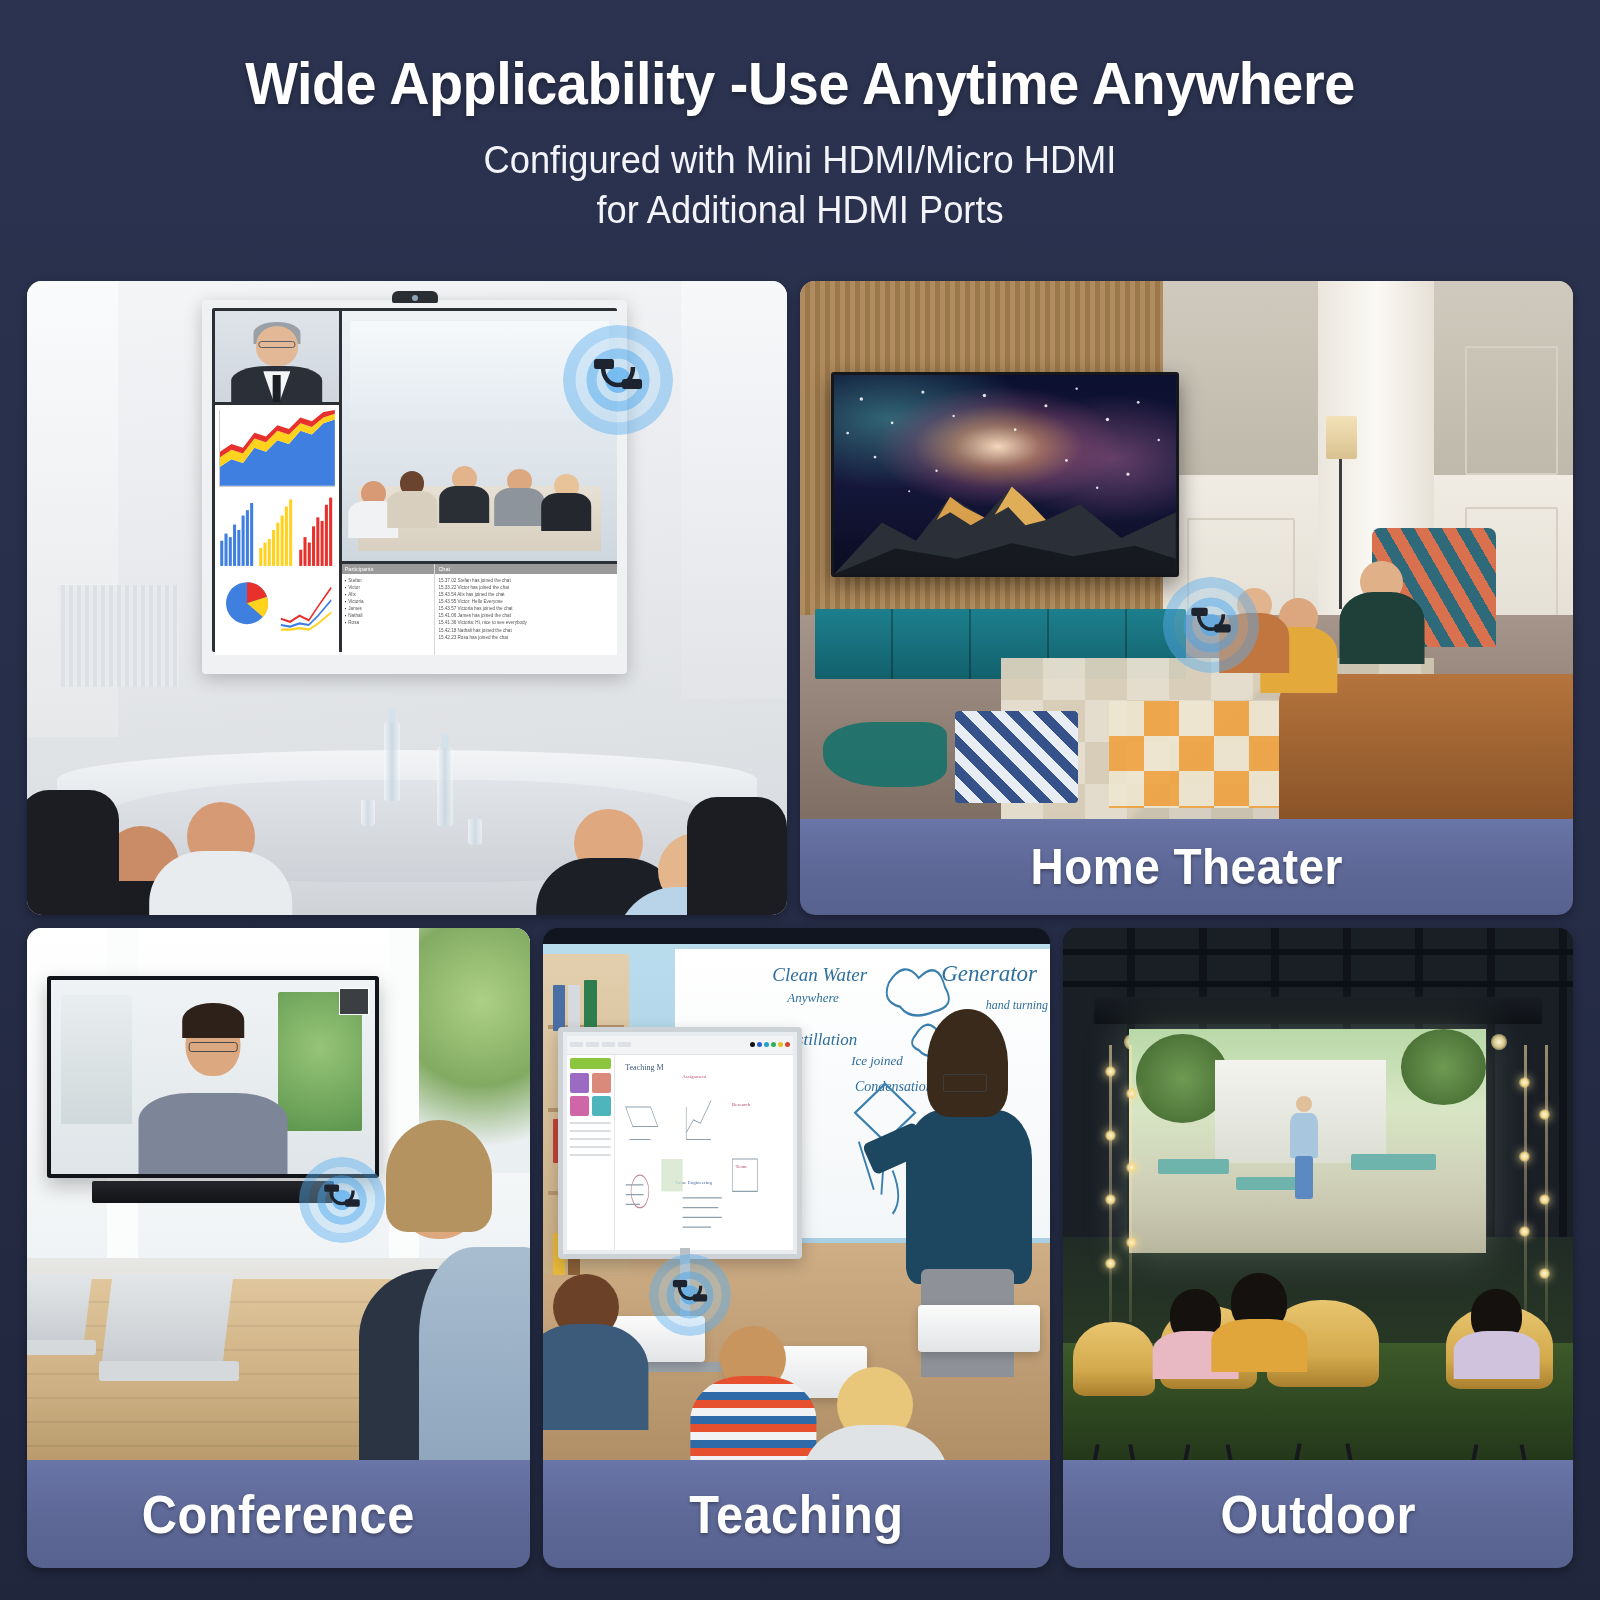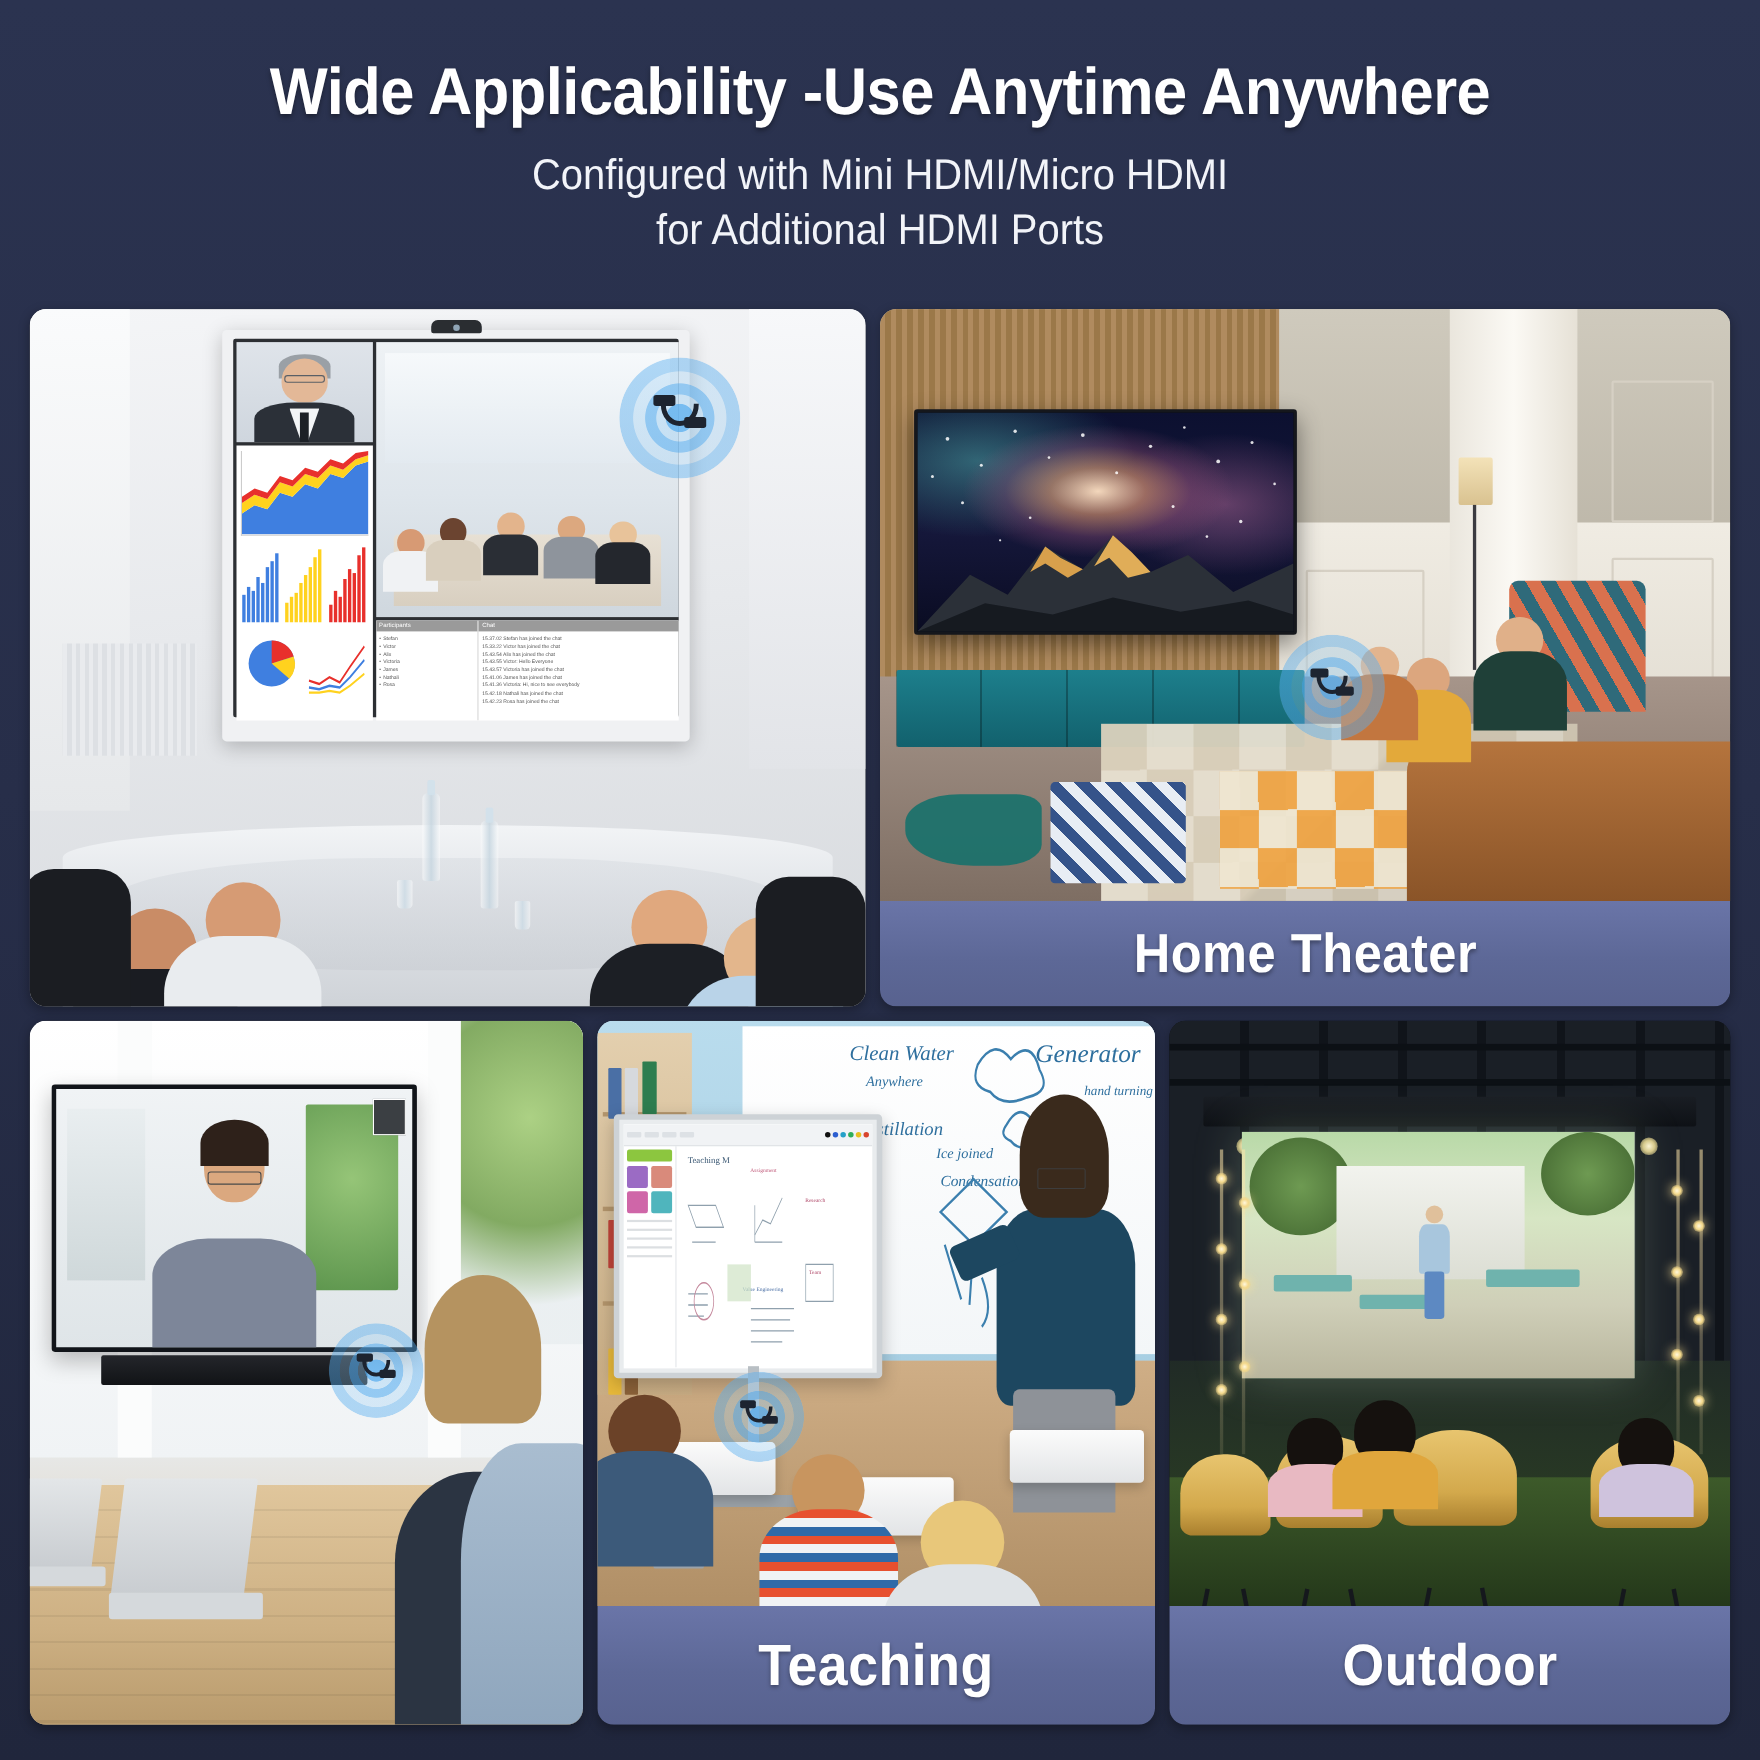--- a/index.html
+++ b/index.html
@@ -261,21 +261,21 @@
   .cf-man .hd { position:absolute; left:14%; top:0; width:54%; aspect-ratio:.85;
     border-radius:48%; background:#dda87e; }
   .cf-man .hr { position:absolute; left:10%; top:-3%; width:62%; height:34%;
     border-radius:50% 50% 20% 20%; background:#b59360; }
   .cf-man .bd { position:absolute; left:-6%; bottom:0; width:116%; height:58%;
     border-radius:36% 30% 0 0; background:#2b3442; }
   .cf-woman{ position:absolute; right:-4%; bottom:0; width:26%; height:40%;
     background:linear-gradient(180deg,#a9bdd0,#8fa6bd); border-radius:42% 20% 0 0; }
 
   
-  .teach { background:linear-gradient(180deg,#cfe4ee 0%,#bcd8e6 40%,#c8ab84 100%); }
+  .teach { background:linear-gradient(180deg,#cfe4ee 0%,#bcd8e6 40%,#c8ab84 100%);margin-top:16px; }
   .tc-wall { position:absolute; left:0; top:0; width:100%; height:58%;
     background:linear-gradient(180deg,#b9dced,#a8cfe3); }
   .tc-shelf { position:absolute; left:0; top:2%; width:17%; height:62%;
     background:linear-gradient(180deg,#e3cfae,#c9ad84); }
   .tc-shelf i { position:absolute; left:6%; width:88%; height:4px; background:#b3956c; }
   .tc-book { position:absolute; border-radius:1px; }
   .tc-board { position:absolute; left:26%; top:1%; width:74%; height:56%;
     background:linear-gradient(180deg,#ffffff,#f3f6f8); }
   .tc-bd-txt { position:absolute; color:#2e6f9e; font-size:15px;
     font-family:"Liberation Serif",serif; font-style:italic; white-space:nowrap; }
@@ -689,20 +689,23 @@
 
         <div class="badge" style="left:54%;top:43%;width:86px;height:86px;">
           <div class="rings"></div>
           <svg width="42" height="34" viewBox="0 0 56 46">
             <path d="M13 10 C13 34, 43 34, 43 10" fill="none" stroke="#1d2430" stroke-width="4.5"></path>
             <rect x="4" y="2" width="20" height="10" rx="2.5" fill="#1d2430"></rect>
             <rect x="32" y="22" width="20" height="10" rx="2.5" fill="#1d2430"></rect>
           </svg>
         </div>
       </div>
+      <div class="label-bar">
+        <span>Conference</span>
+      </div>
     </div>
 
     <div class="card">
       <div class="photo teach">
         <div class="tc-wall"></div>
         <div class="tc-floor"></div>
 
         <div class="tc-shelf">
           <i style="top:22%"></i>
             <i style="top:48%"></i>

